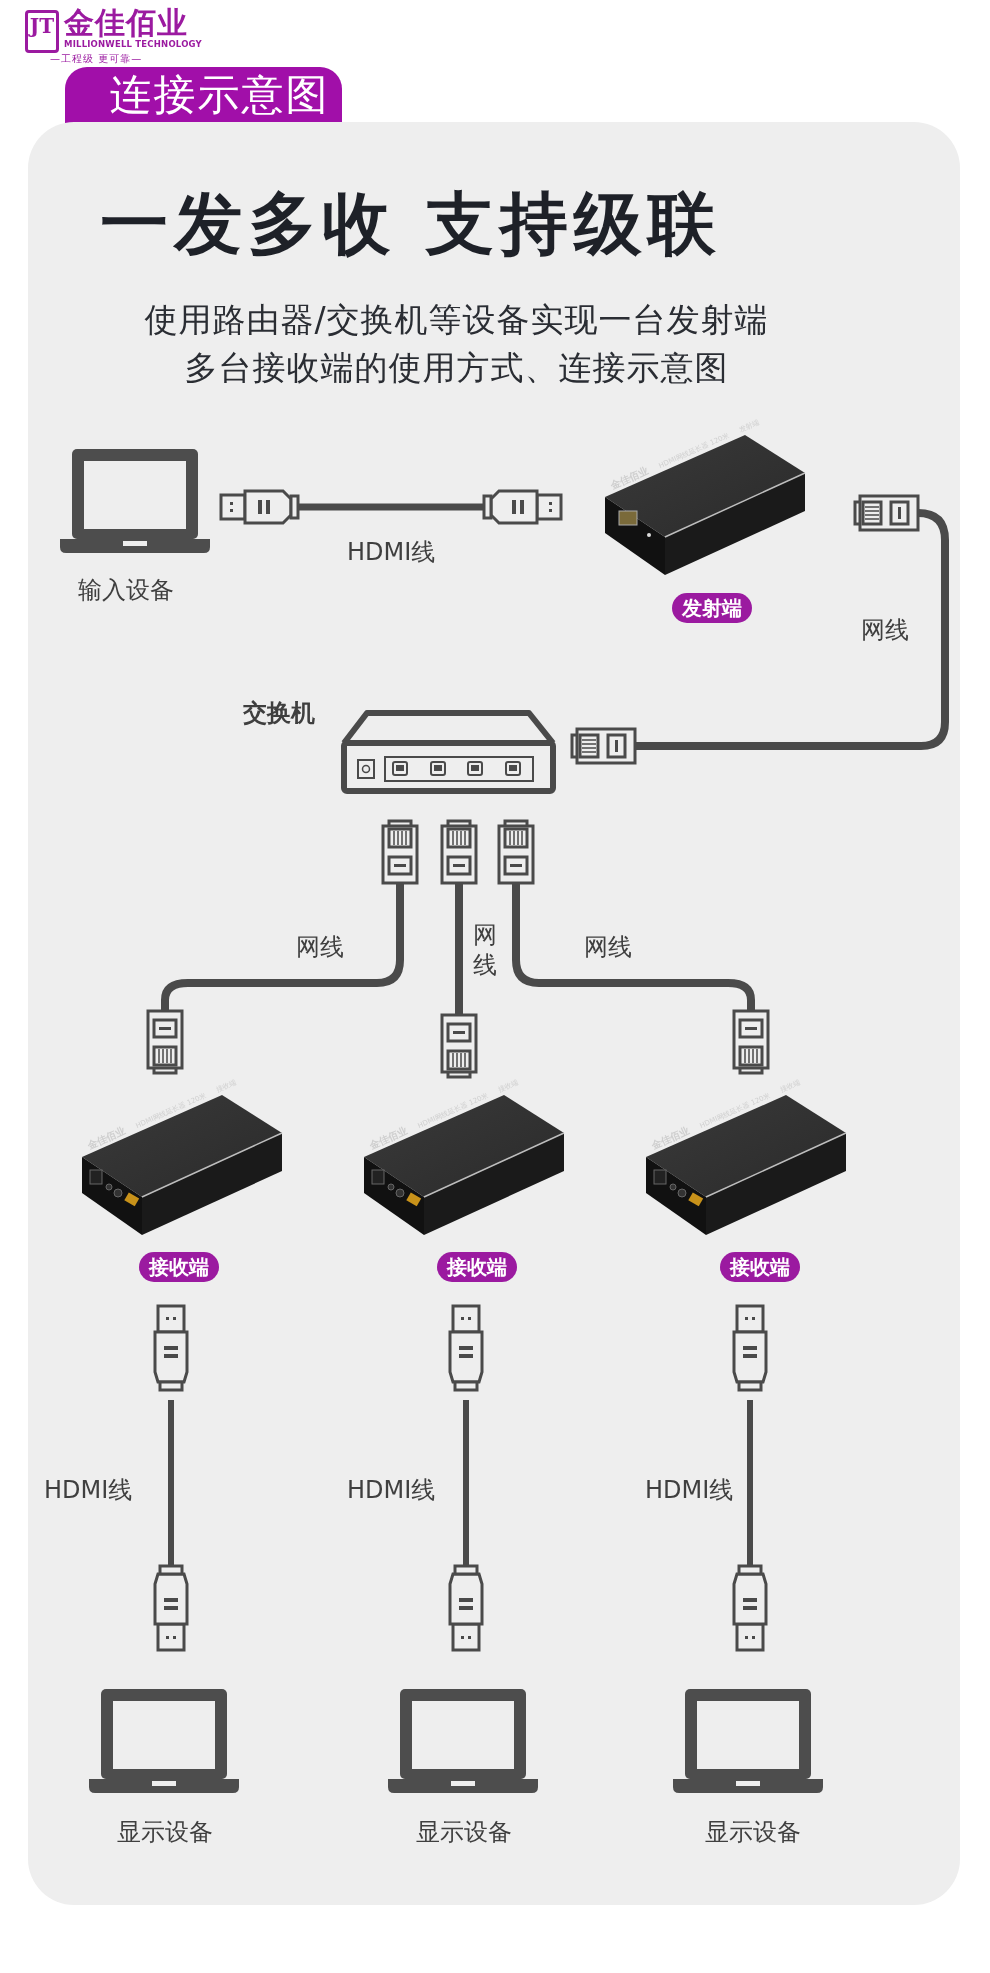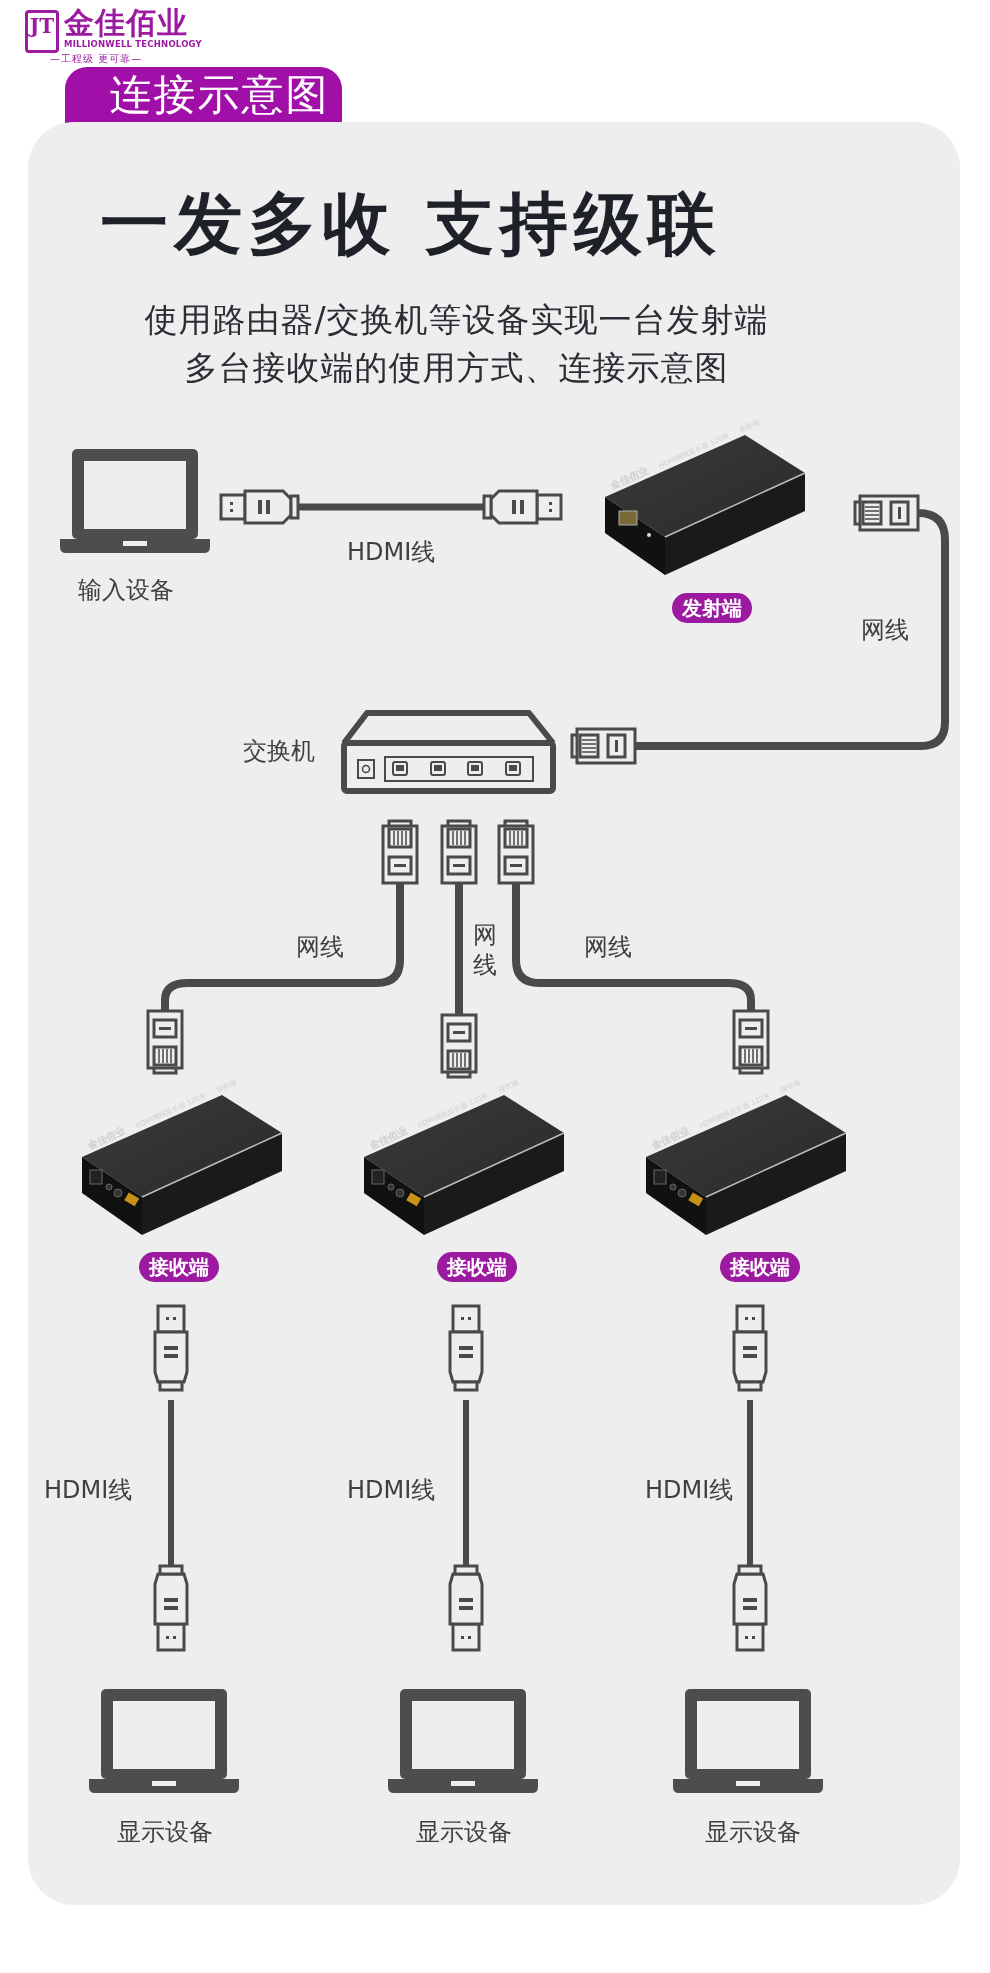--- a/index.html
+++ b/index.html
@@ -200,21 +200,21 @@
 
   <use href="#laptop" x="89" y="1689"></use>
   <use href="#laptop" x="388" y="1689"></use>
   <use href="#laptop" x="673" y="1689"></use>
 </svg>
 
 <div class="abs lbl lbl-c" style="left:126px; top:568px;margin-top:8px;">输入设备</div>
 <div class="abs lbl" style="left:347px; top:538px;">HDMI线</div>
 <div class="abs badge" style="left:712px; top:593px;">发射端</div>
 <div class="abs lbl" style="left:861px; top:616px;">网线</div>
-<div class="abs lbl" style="left:243px; top:737px;">交换机</div>
+<div class="abs lbl" style="left:243px; top:699px;font-weight:bold;">交换机</div>
 
 <div class="abs lbl" style="left:296px; top:933px;">网线</div>
 <div class="abs lbl" style="left:473px; top:920px; white-space:pre-line; line-height:30px;">网
 线</div>
 <div class="abs lbl" style="left:584px; top:933px;">网线</div>
 
 <div class="abs badge" style="left:179px; top:1252px;">接收端</div>
 <div class="abs badge" style="left:477px; top:1252px;">接收端</div>
 <div class="abs badge" style="left:760px; top:1252px;">接收端</div>
 

